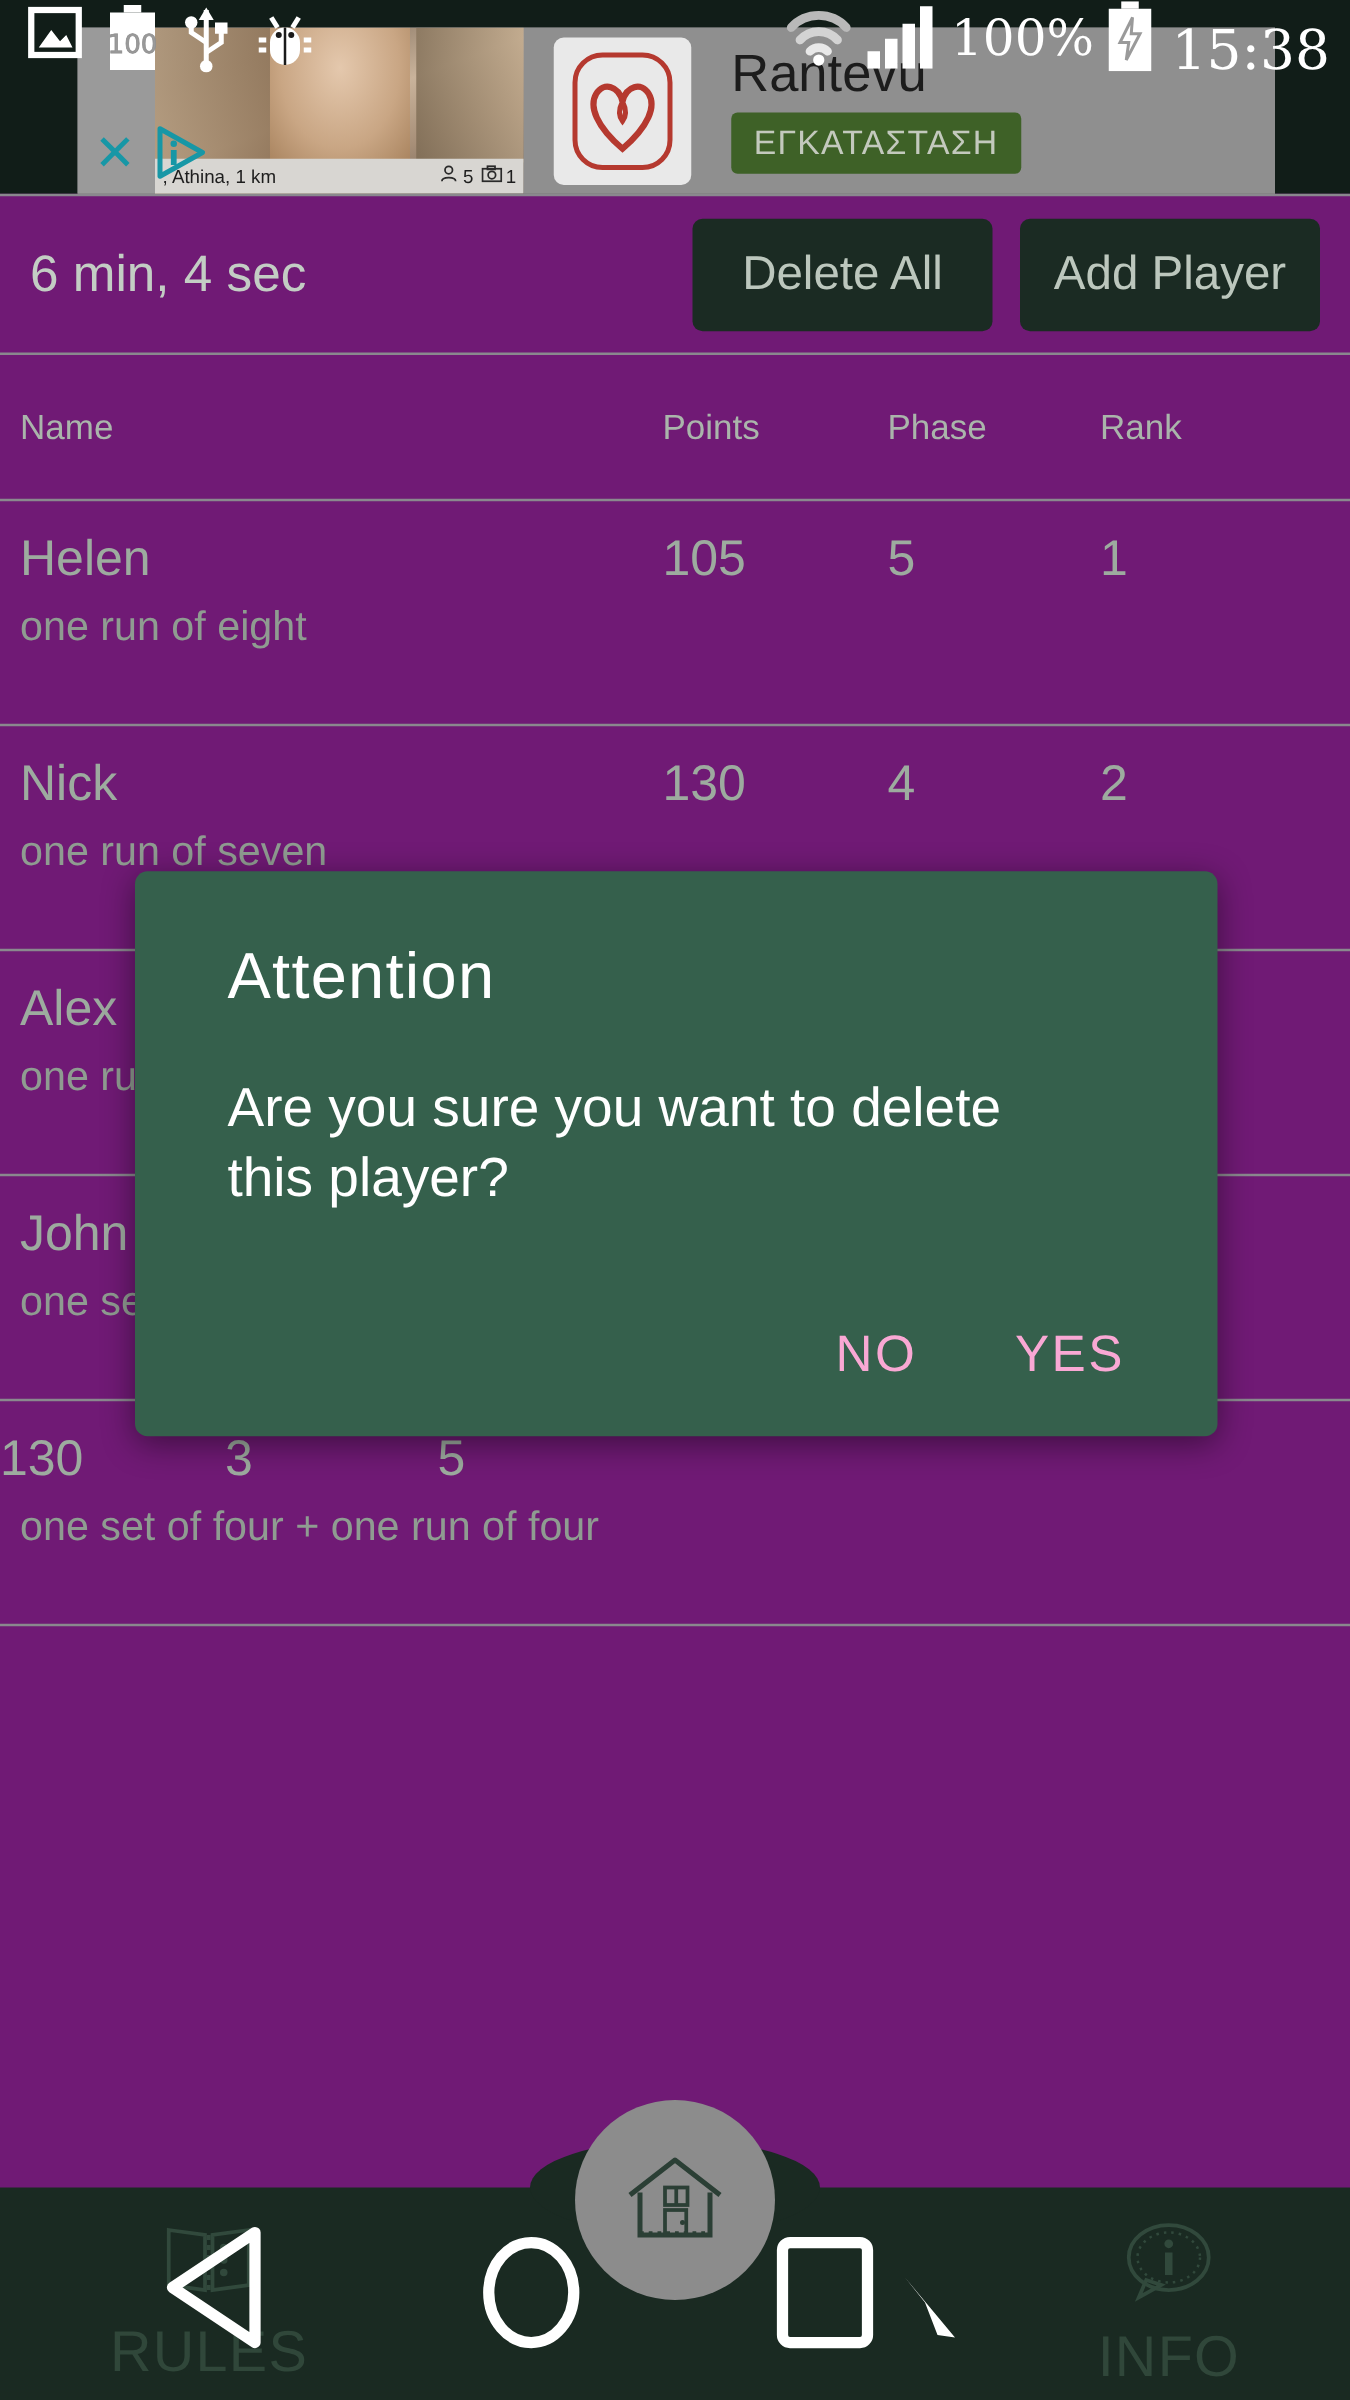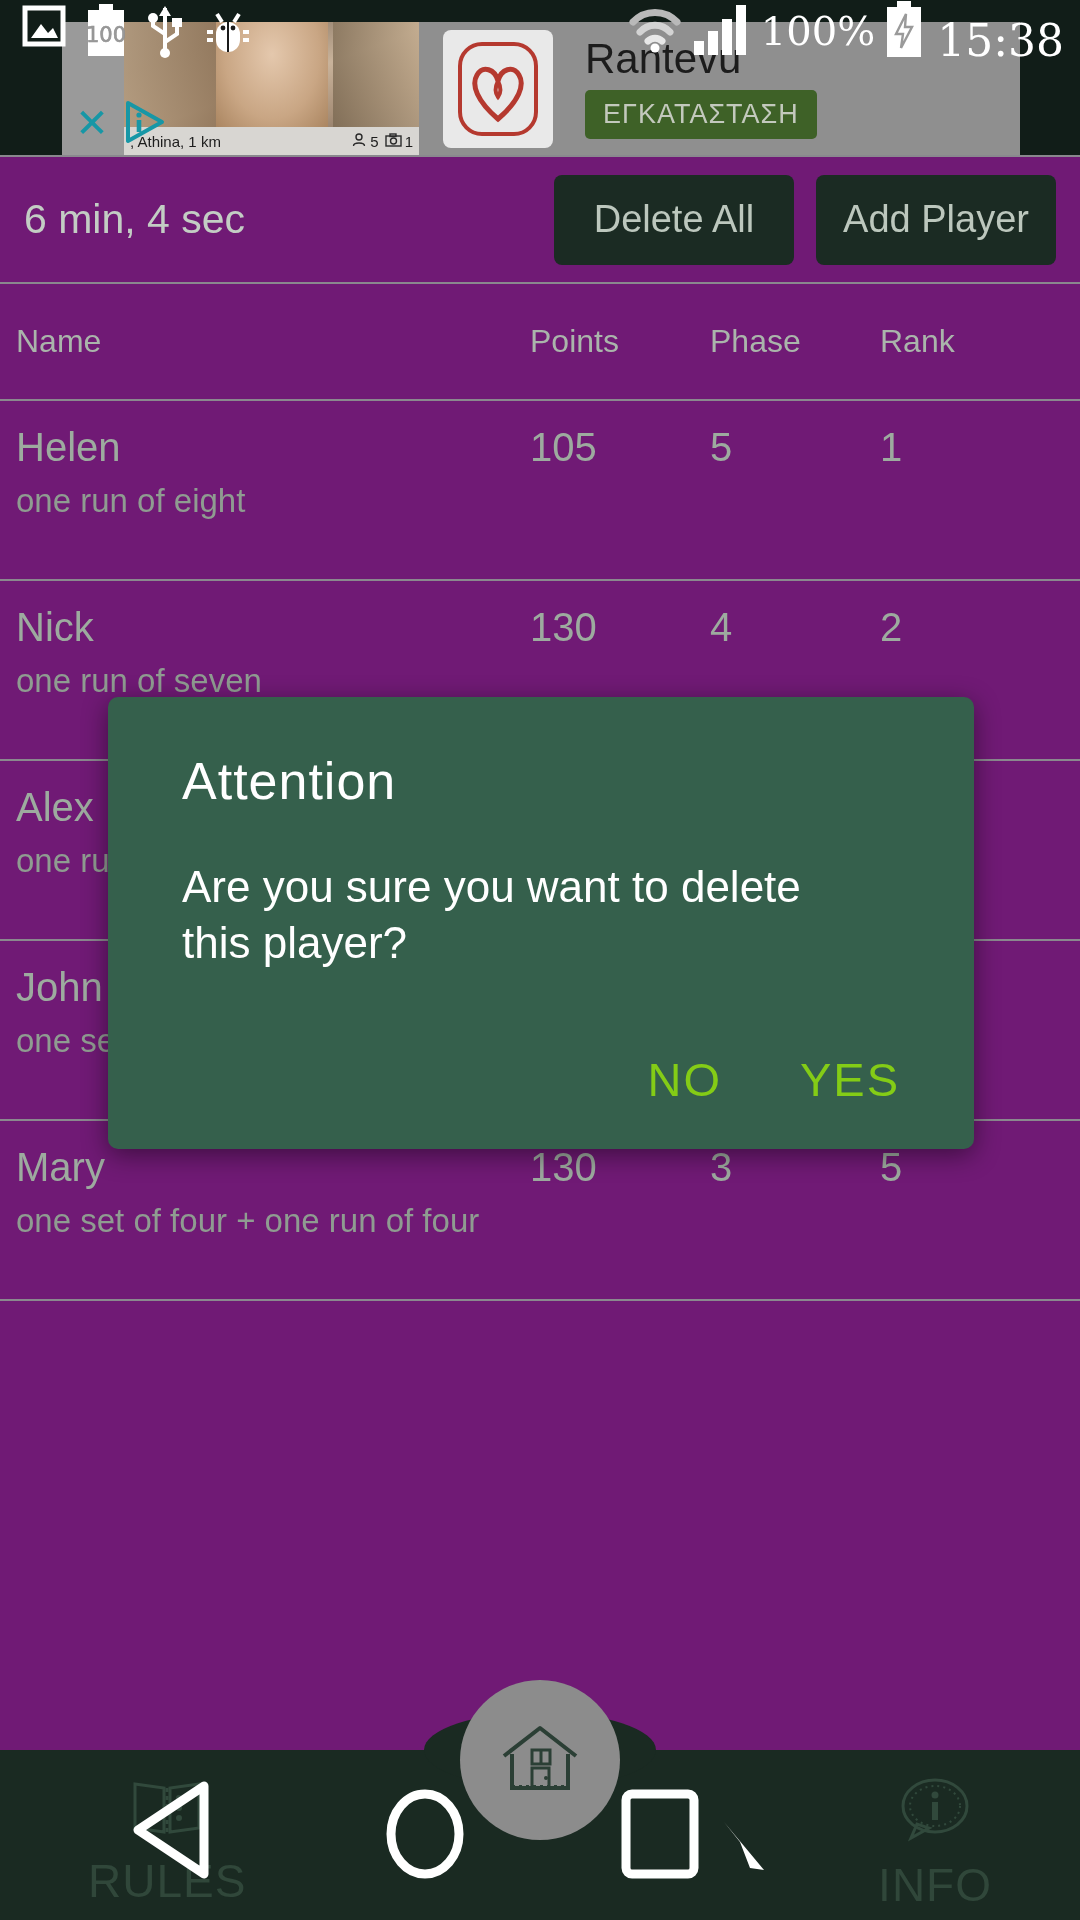--- a/index.html
+++ b/index.html
@@ -221,21 +221,21 @@
     padding: 0 22px;
     font-family: "Liberation Sans", sans-serif;
   }
 
   
   #table-header {
     height: 115px;
     display: flex;
     align-items: center;
     color: #aab5ab;
-    font-size: 32px;
+    font-size: 28px;
     font-family: "Liberation Sans", sans-serif;
   }
   .col-name   { width: 530px; padding-left: 16px; }
   .col-points { width: 180px; }
   .col-phase  { width: 170px; }
   .col-rank   { width: 170px; }
 
   .row {
     position: relative;
     height: 178px;
@@ -334,22 +334,22 @@
   }
   #dialog-actions {
     position: absolute;
     right: 74px;
     bottom: 42px;
     display: flex;
     align-items: center;
     gap: 78px;
   }
   .dlg-btn {
-    font-size: 47px;
-    color: #84cc16;
+    font-size: 41px;
+    color: #f9a8d4;
     font-family: "Liberation Sans", sans-serif;
     letter-spacing: 2px;
   }
 
   
   #nav-overlay {
     position: absolute;
     bottom: 0; left: 0;
     width: 1080px;
     height: 200px;
@@ -434,21 +434,20 @@
         <div class="col-points"></div>
         <div class="col-phase"></div>
         <div class="col-rank"></div>
       </div>
       <div class="row-desc">one se</div>
     </div>
     <div class="hline"></div>
 
     <div class="row">
       <div class="row-top">
-        <div class="col-name">Mary</div>
         <div class="col-points">130</div>
         <div class="col-phase">3</div>
         <div class="col-rank">5</div>
       </div>
       <div class="row-desc">one set of four + one run of four</div>
     </div>
     <div class="hline"></div>
 
     <div id="empty-area"></div>
 

